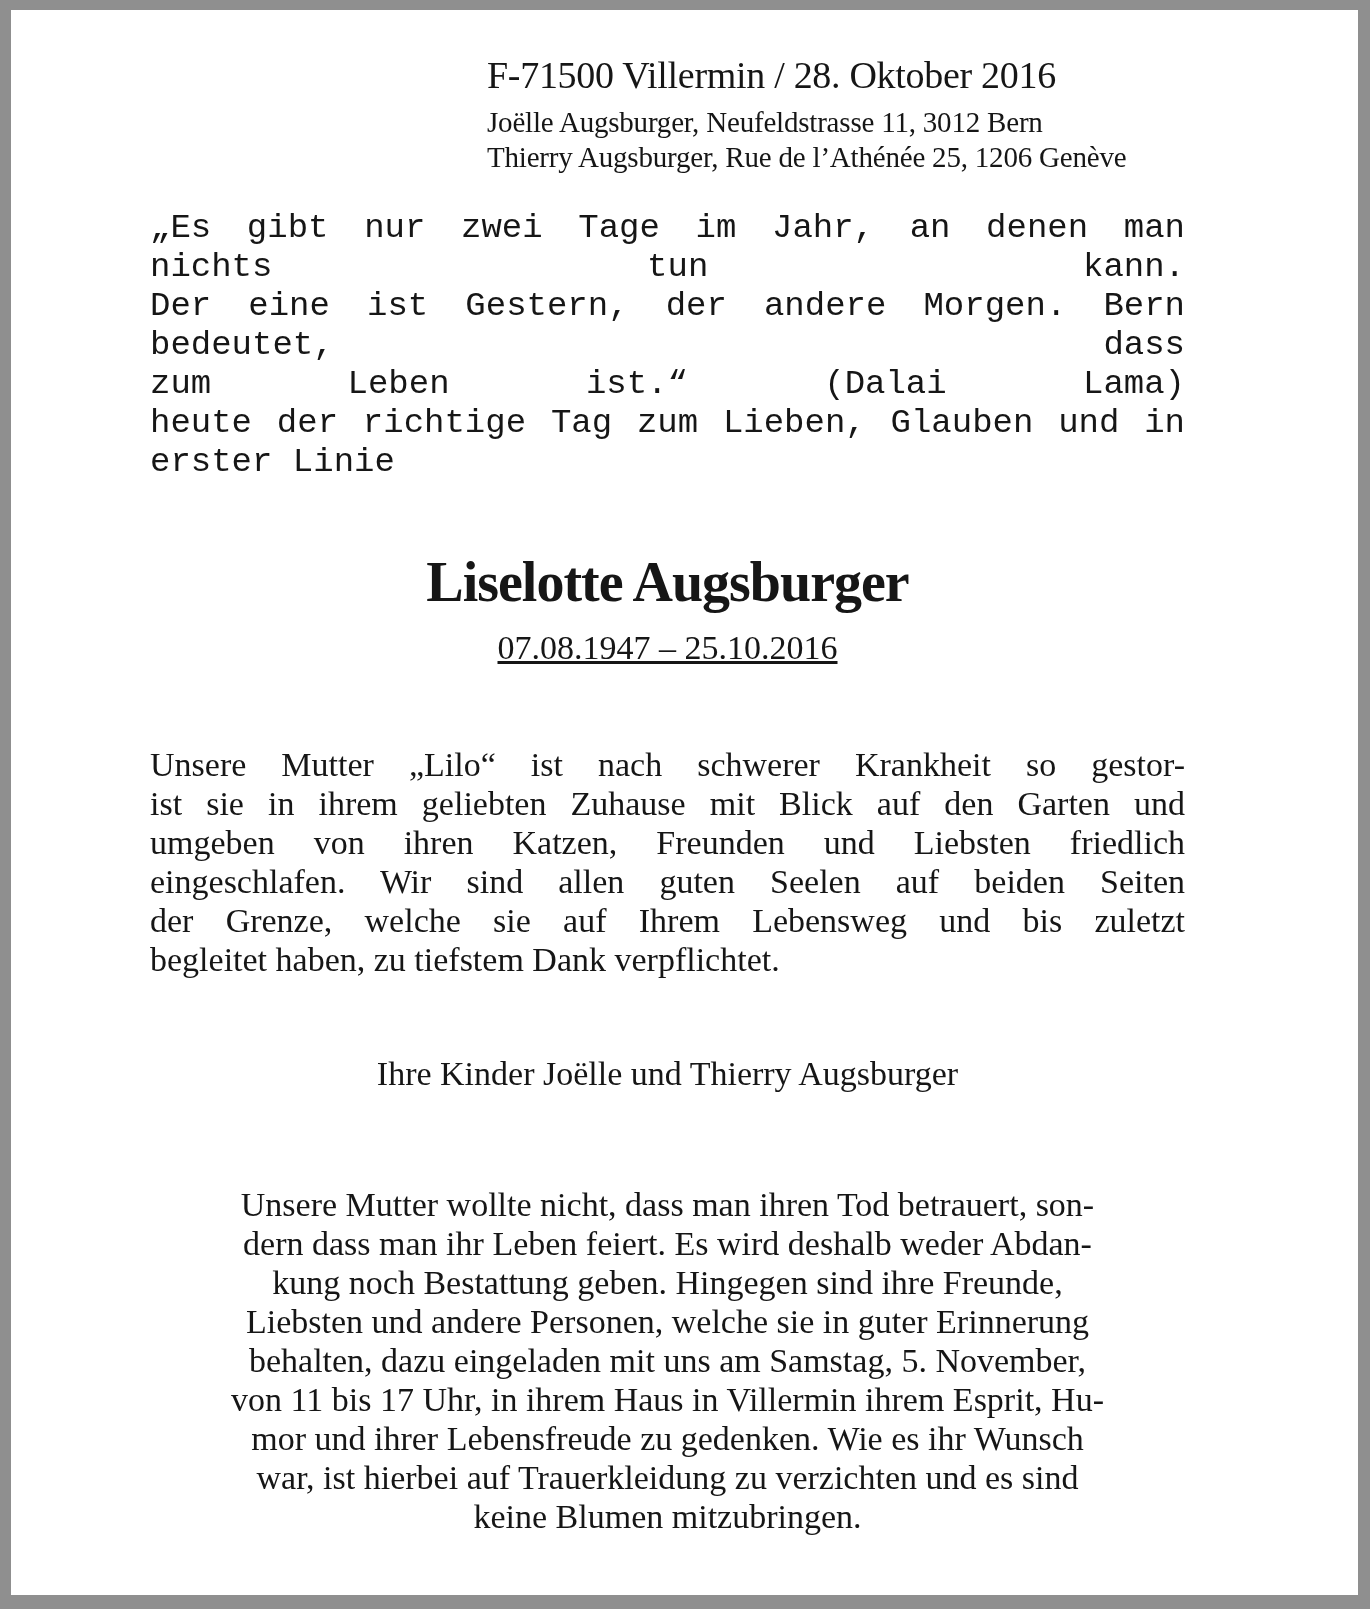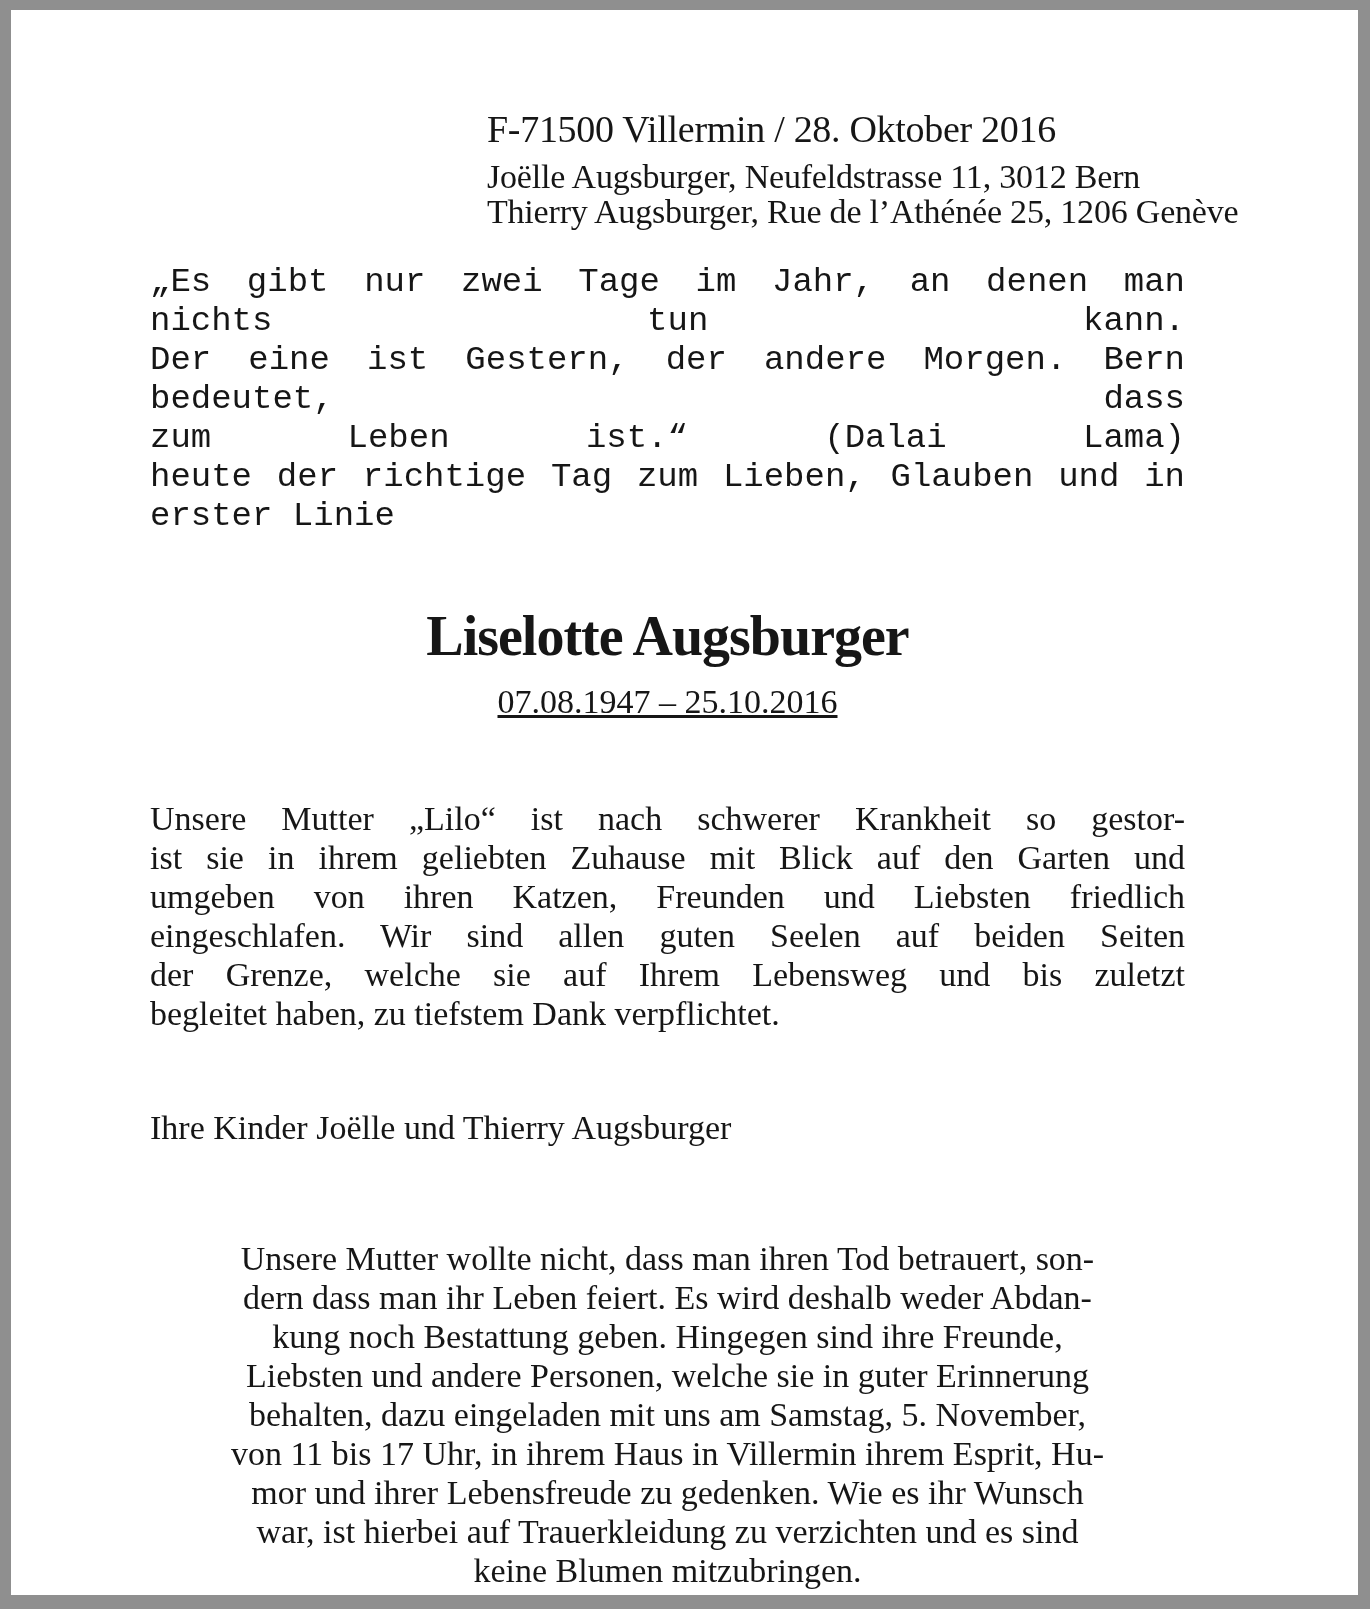--- a/index.html
+++ b/index.html
@@ -24,33 +24,33 @@
   .content {
     margin-left: 139px;
     width: 1035px;
     font-family: "Liberation Serif", "DejaVu Serif", serif;
     color: #161616;
   }
 
   
   .header-block {
     margin-left: 337px;
-    padding-top: 96px;
+    padding-top: 42px;
   }
   .dateline {
     font-size: 38px;
     line-height: 46px;
     letter-spacing: -0.3px;
     white-space: nowrap;
   }
   .contacts {
     margin-top: 7px;
   }
   .contacts > div {
-    font-size: 34px;
+    font-size: 29px;
     line-height: 35px;
     letter-spacing: -0.2px;
     white-space: nowrap;
   }
 
   
   .quote-block {
     margin-top: 34px;
     font-size: 34px;
     line-height: 39px;
@@ -86,21 +86,21 @@
     margin-top: 76px;
     font-size: 34px;
     line-height: 39px;
   }
 
   
   .signoff {
     margin-top: 74px;
     font-size: 34px;
     line-height: 42px;
-    text-align: left;
+    text-align: center;
     white-space: nowrap;
   }
 
   
   .notice-block {
     margin-top: 90px;
     font-size: 34px;
     line-height: 39px;
   }
   .center-lines > div {

